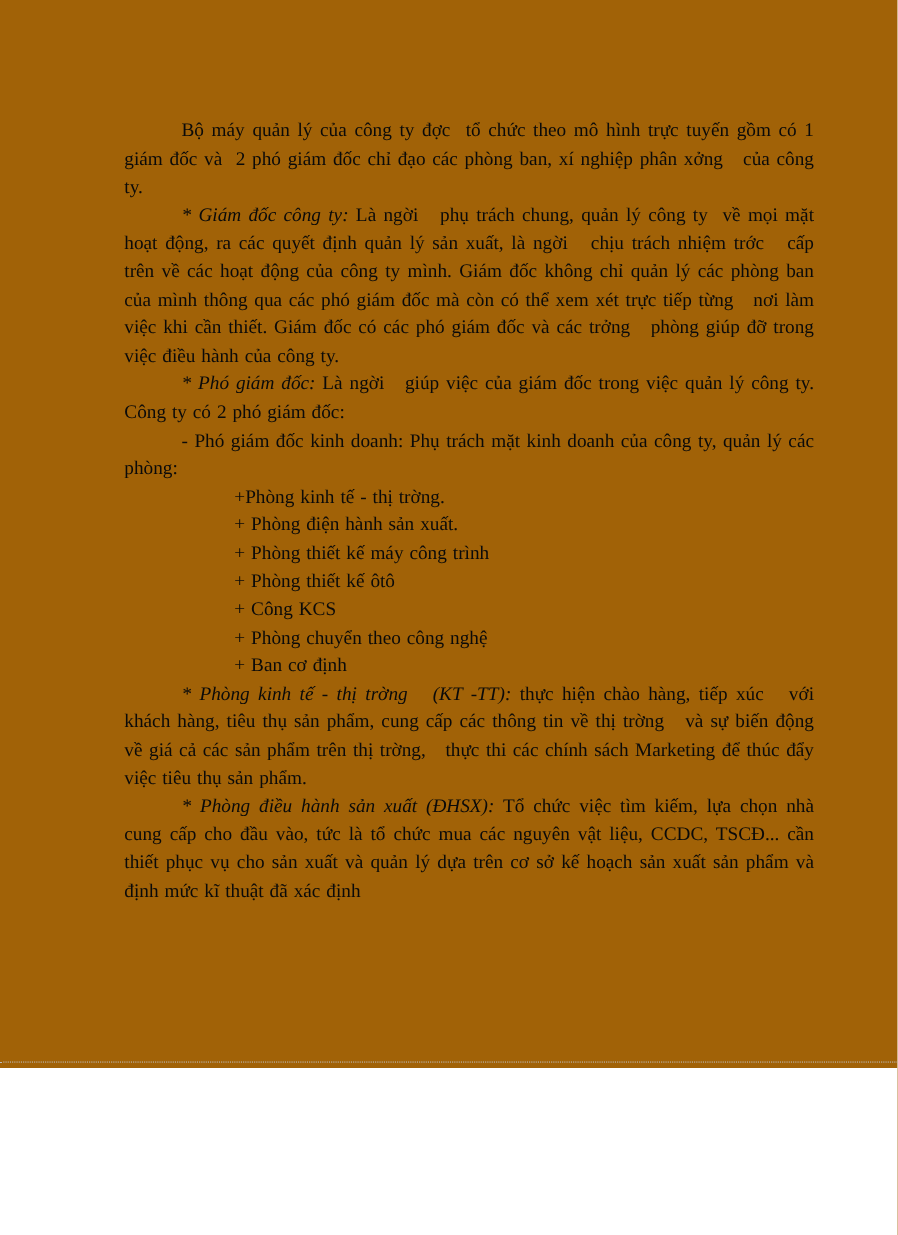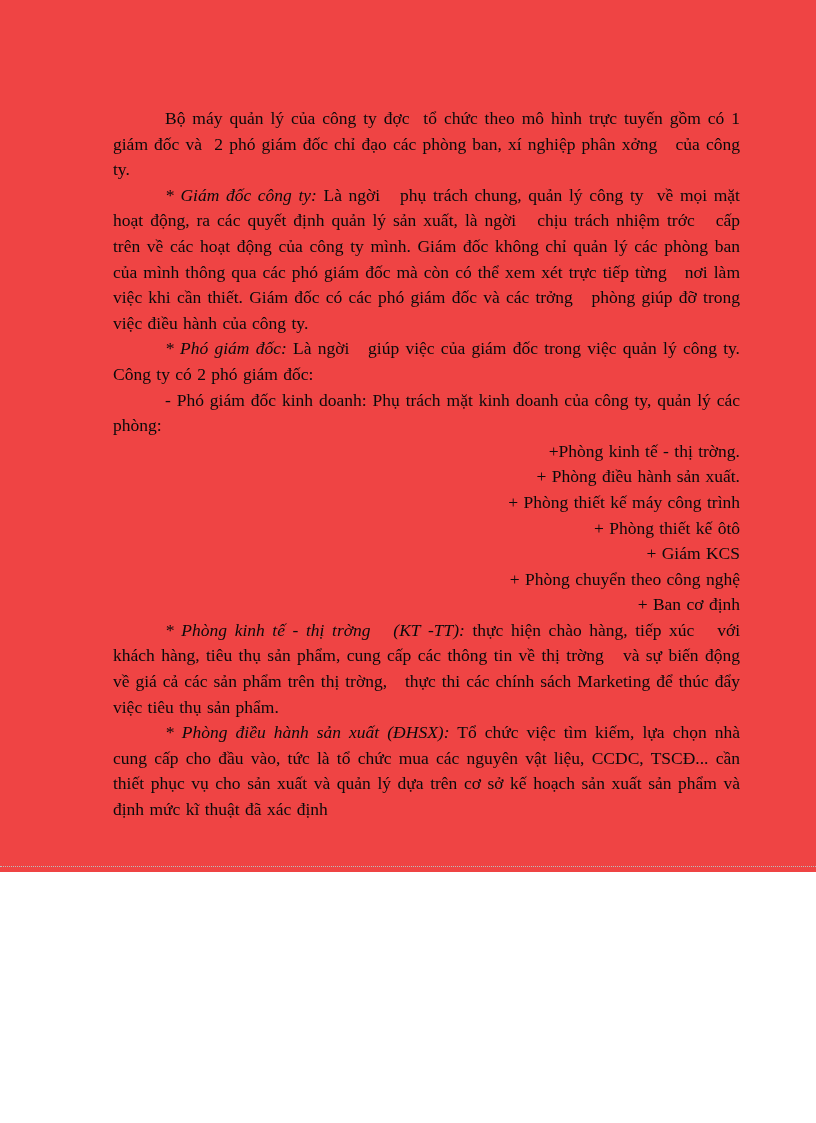--- a/index.html
+++ b/index.html
@@ -3,43 +3,43 @@
 <meta charset="utf-8">
 <style>
   html, body {
     margin: 0;
     padding: 0;
     background: #ffffff;
   }
   .page {
     position: relative;
     width: 816px;
-    height: 872px;
-    background: #ef4444;
+    height: 971px;
+    background: #a16207;
     overflow: hidden;
     font-family: "Liberation Serif", "DejaVu Serif", serif;
     color: #0a0a0a;
   }
   .content {
     position: absolute;
     left: 113px;
     top: 106px;
     width: 627px;
   }
   .content p {
     margin: 0;
     font-size: 17.5px;
     line-height: 25.6px;
     text-align: justify;
     text-indent: 52px;
     white-space: pre-wrap;
     word-spacing: 1px;
   }
   .content p.plus {
-    text-align: right;
+    text-align: left;
     text-indent: 0;
     padding-left: 100px;
   }
   .lead {
     font-style: italic;
   }
   .bottom-dotted-line {
     position: absolute;
     left: 0;
     right: 0;
@@ -58,28 +58,28 @@
 
 
     <p class="para"><span class="lead">* Giám đốc công ty:</span><span> Là ngời   phụ trách chung, quản lý công ty  về mọi mặt hoạt động, ra các quyết định quản lý sản xuất, là ngời   chịu trách nhiệm trớc   cấp trên về các hoạt động của công ty mình. Giám đốc không chỉ quản lý các phòng ban của mình thông qua các phó giám đốc mà còn có thể xem xét trực tiếp từng   nơi làm việc khi cần thiết. Giám đốc có các phó giám đốc và các trởng   phòng giúp đỡ trong việc điều hành của công ty.</span></p>
 
     <p class="para"><span class="lead">* Phó giám đốc:</span><span> Là ngời   giúp việc của giám đốc trong việc quản lý công ty. Công ty có 2 phó giám đốc:</span></p>
 
     <p class="para"><span>- Phó giám đốc kinh doanh: Phụ trách mặt kinh doanh của công ty, quản lý các phòng:</span></p>
 
     <p class="plus"><span>+Phòng kinh tế - thị trờng.</span></p>
 
-    <p class="plus"><span>+ Phòng điều hành sản xuất.</span></p>
+    <p class="plus"><span>+ Phòng điện hành sản xuất.</span></p>
 
 
     <p class="plus"><span>+ Phòng thiết kế máy công trình</span></p>
 
     <p class="plus"><span>+ Phòng thiết kế ôtô</span></p>
 
-    <p class="plus"><span>+ Giám KCS</span></p>
+    <p class="plus"><span>+ Công KCS</span></p>
 
     <p class="plus"><span>+ Phòng chuyển theo công nghệ</span></p>
 
 
     <p class="plus"><span>+ Ban cơ định</span></p>
 
     <p class="para"><span class="lead">* Phòng kinh tế - thị trờng   (KT -TT):</span><span> thực hiện chào hàng, tiếp xúc   với khách hàng, tiêu thụ sản phẩm, cung cấp các thông tin về thị trờng   và sự biến động về giá cả các sản phẩm trên thị trờng,   thực thi các chính sách Marketing để thúc đẩy   việc tiêu thụ sản phẩm.</span></p>
 
     <p class="para"><span class="lead">* Phòng điều hành sản xuất (ĐHSX):</span><span> Tổ chức việc tìm kiếm, lựa chọn nhà cung cấp cho đầu vào, tức là tổ chức mua các nguyên vật liệu, CCDC, TSCĐ... cần thiết phục vụ cho sản xuất và quản lý dựa trên cơ sở kế hoạch sản xuất sản phẩm và  định mức kĩ thuật đã xác định</span></p>
 

